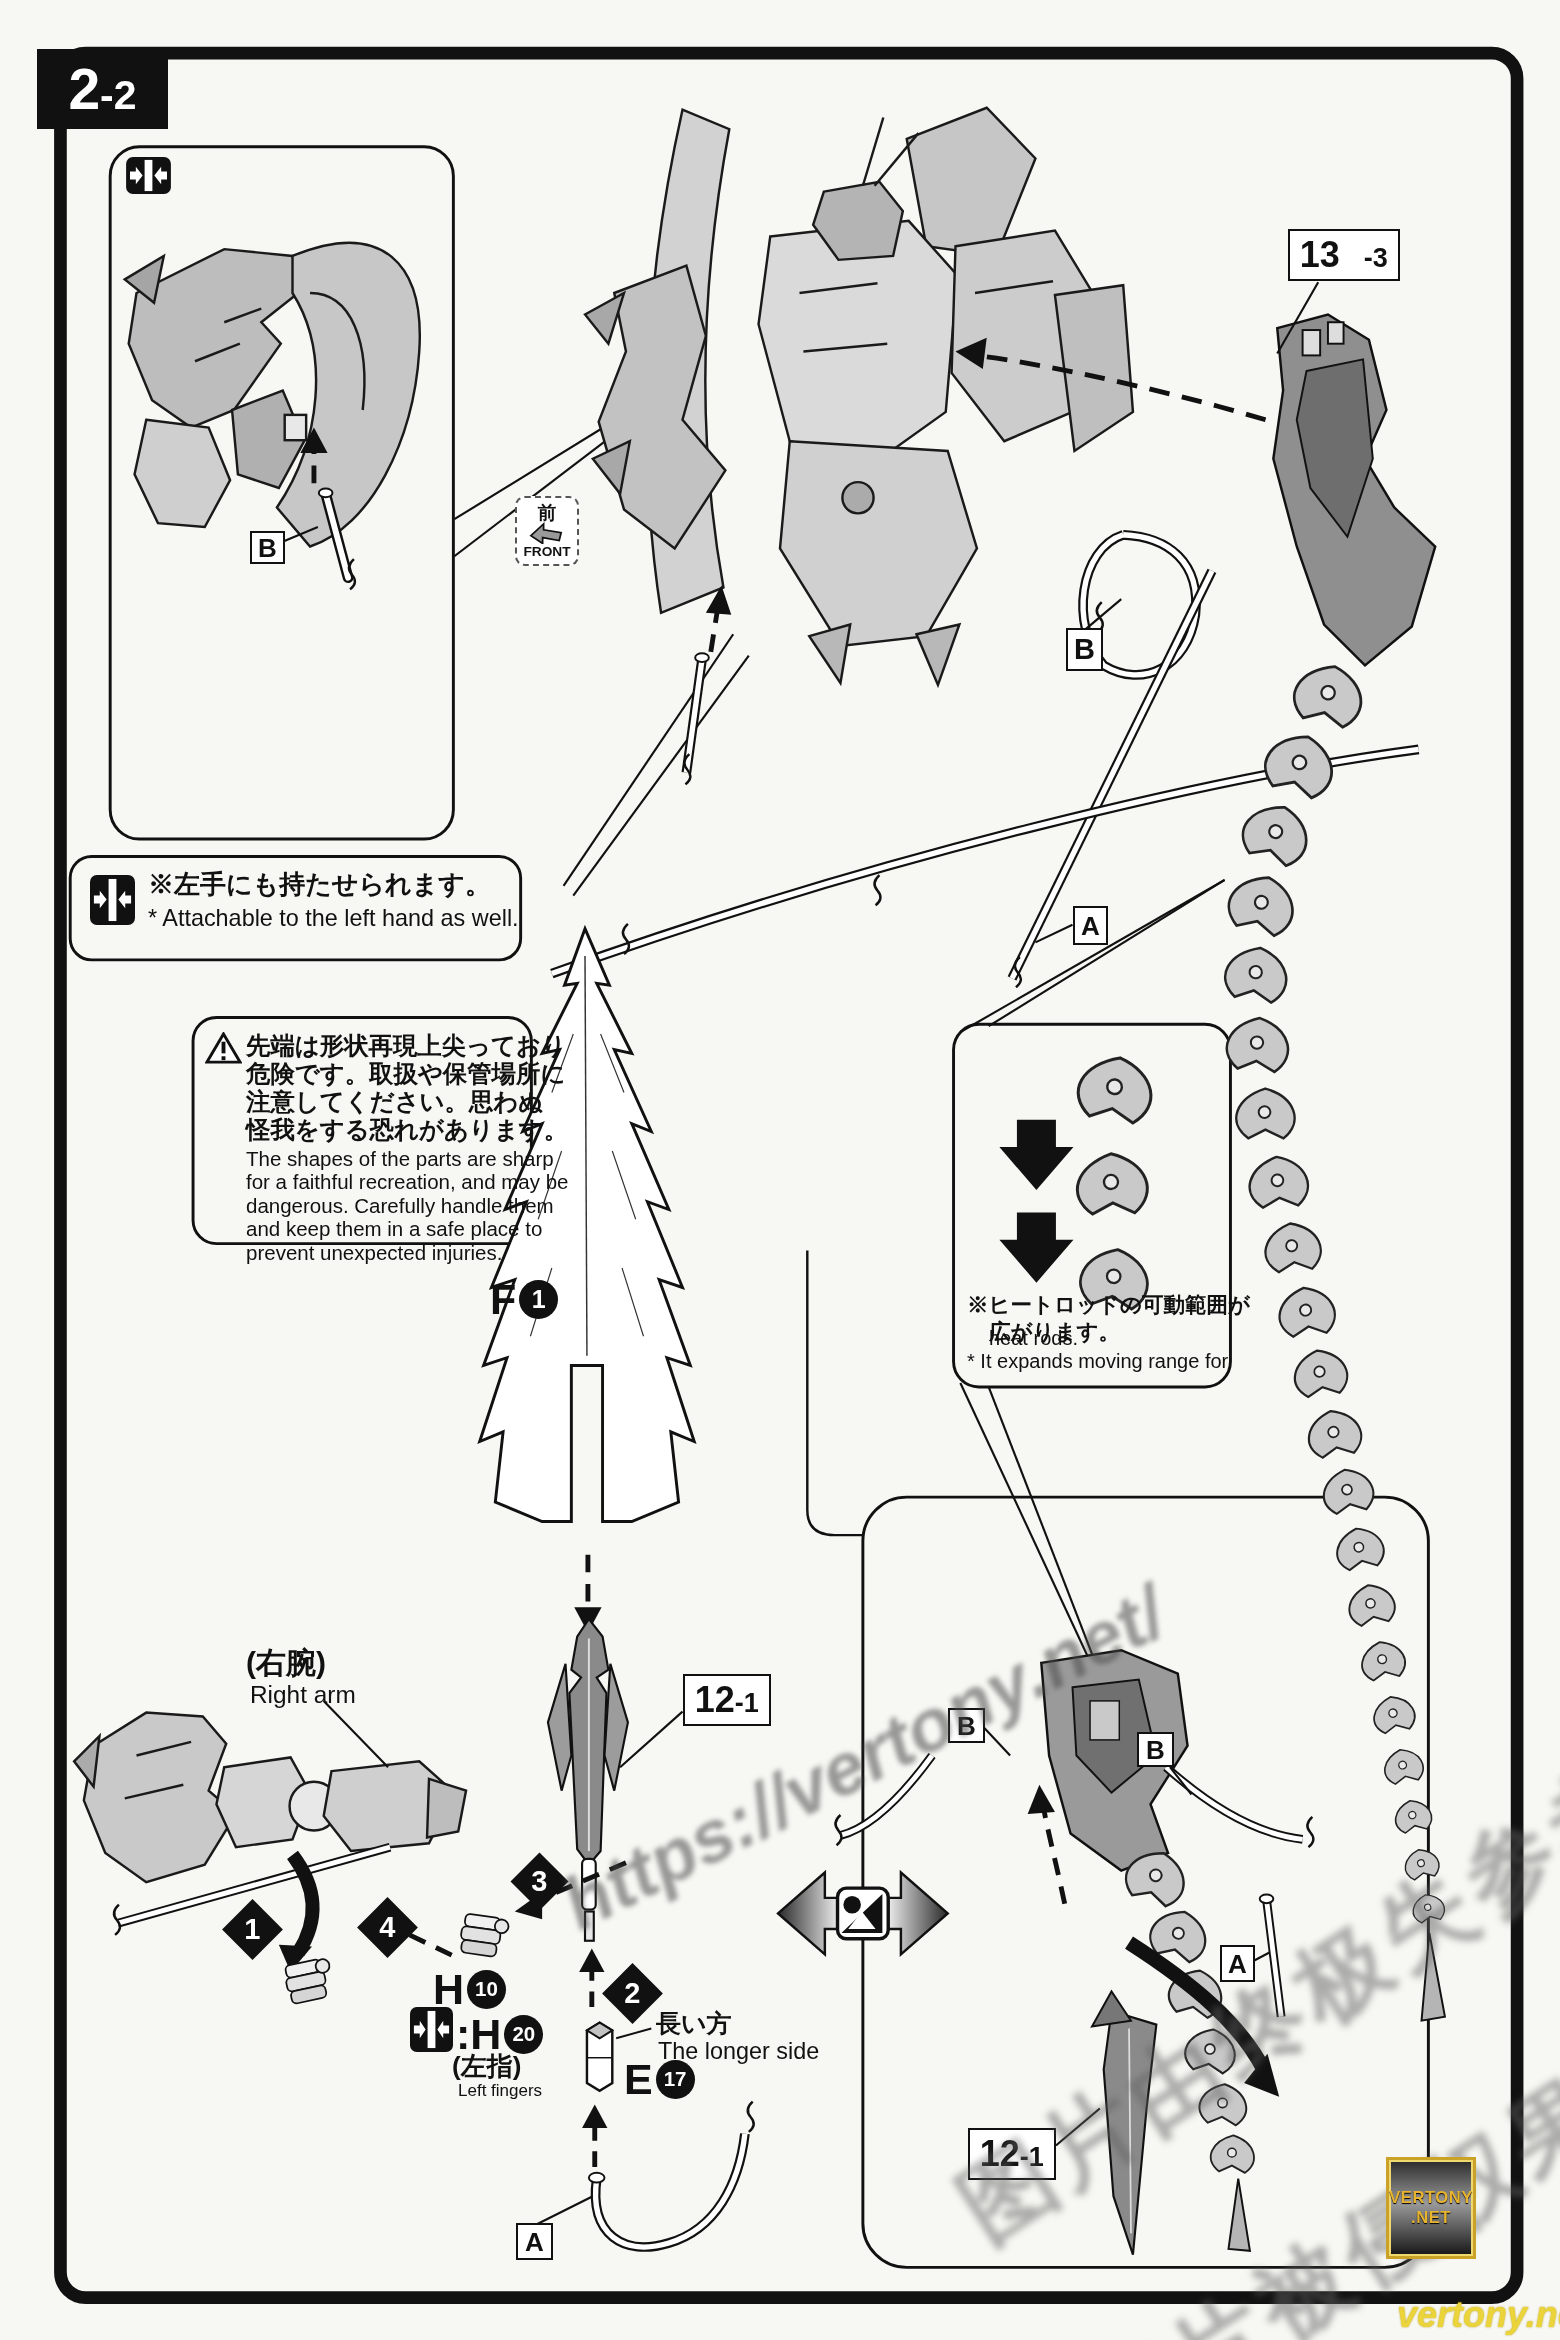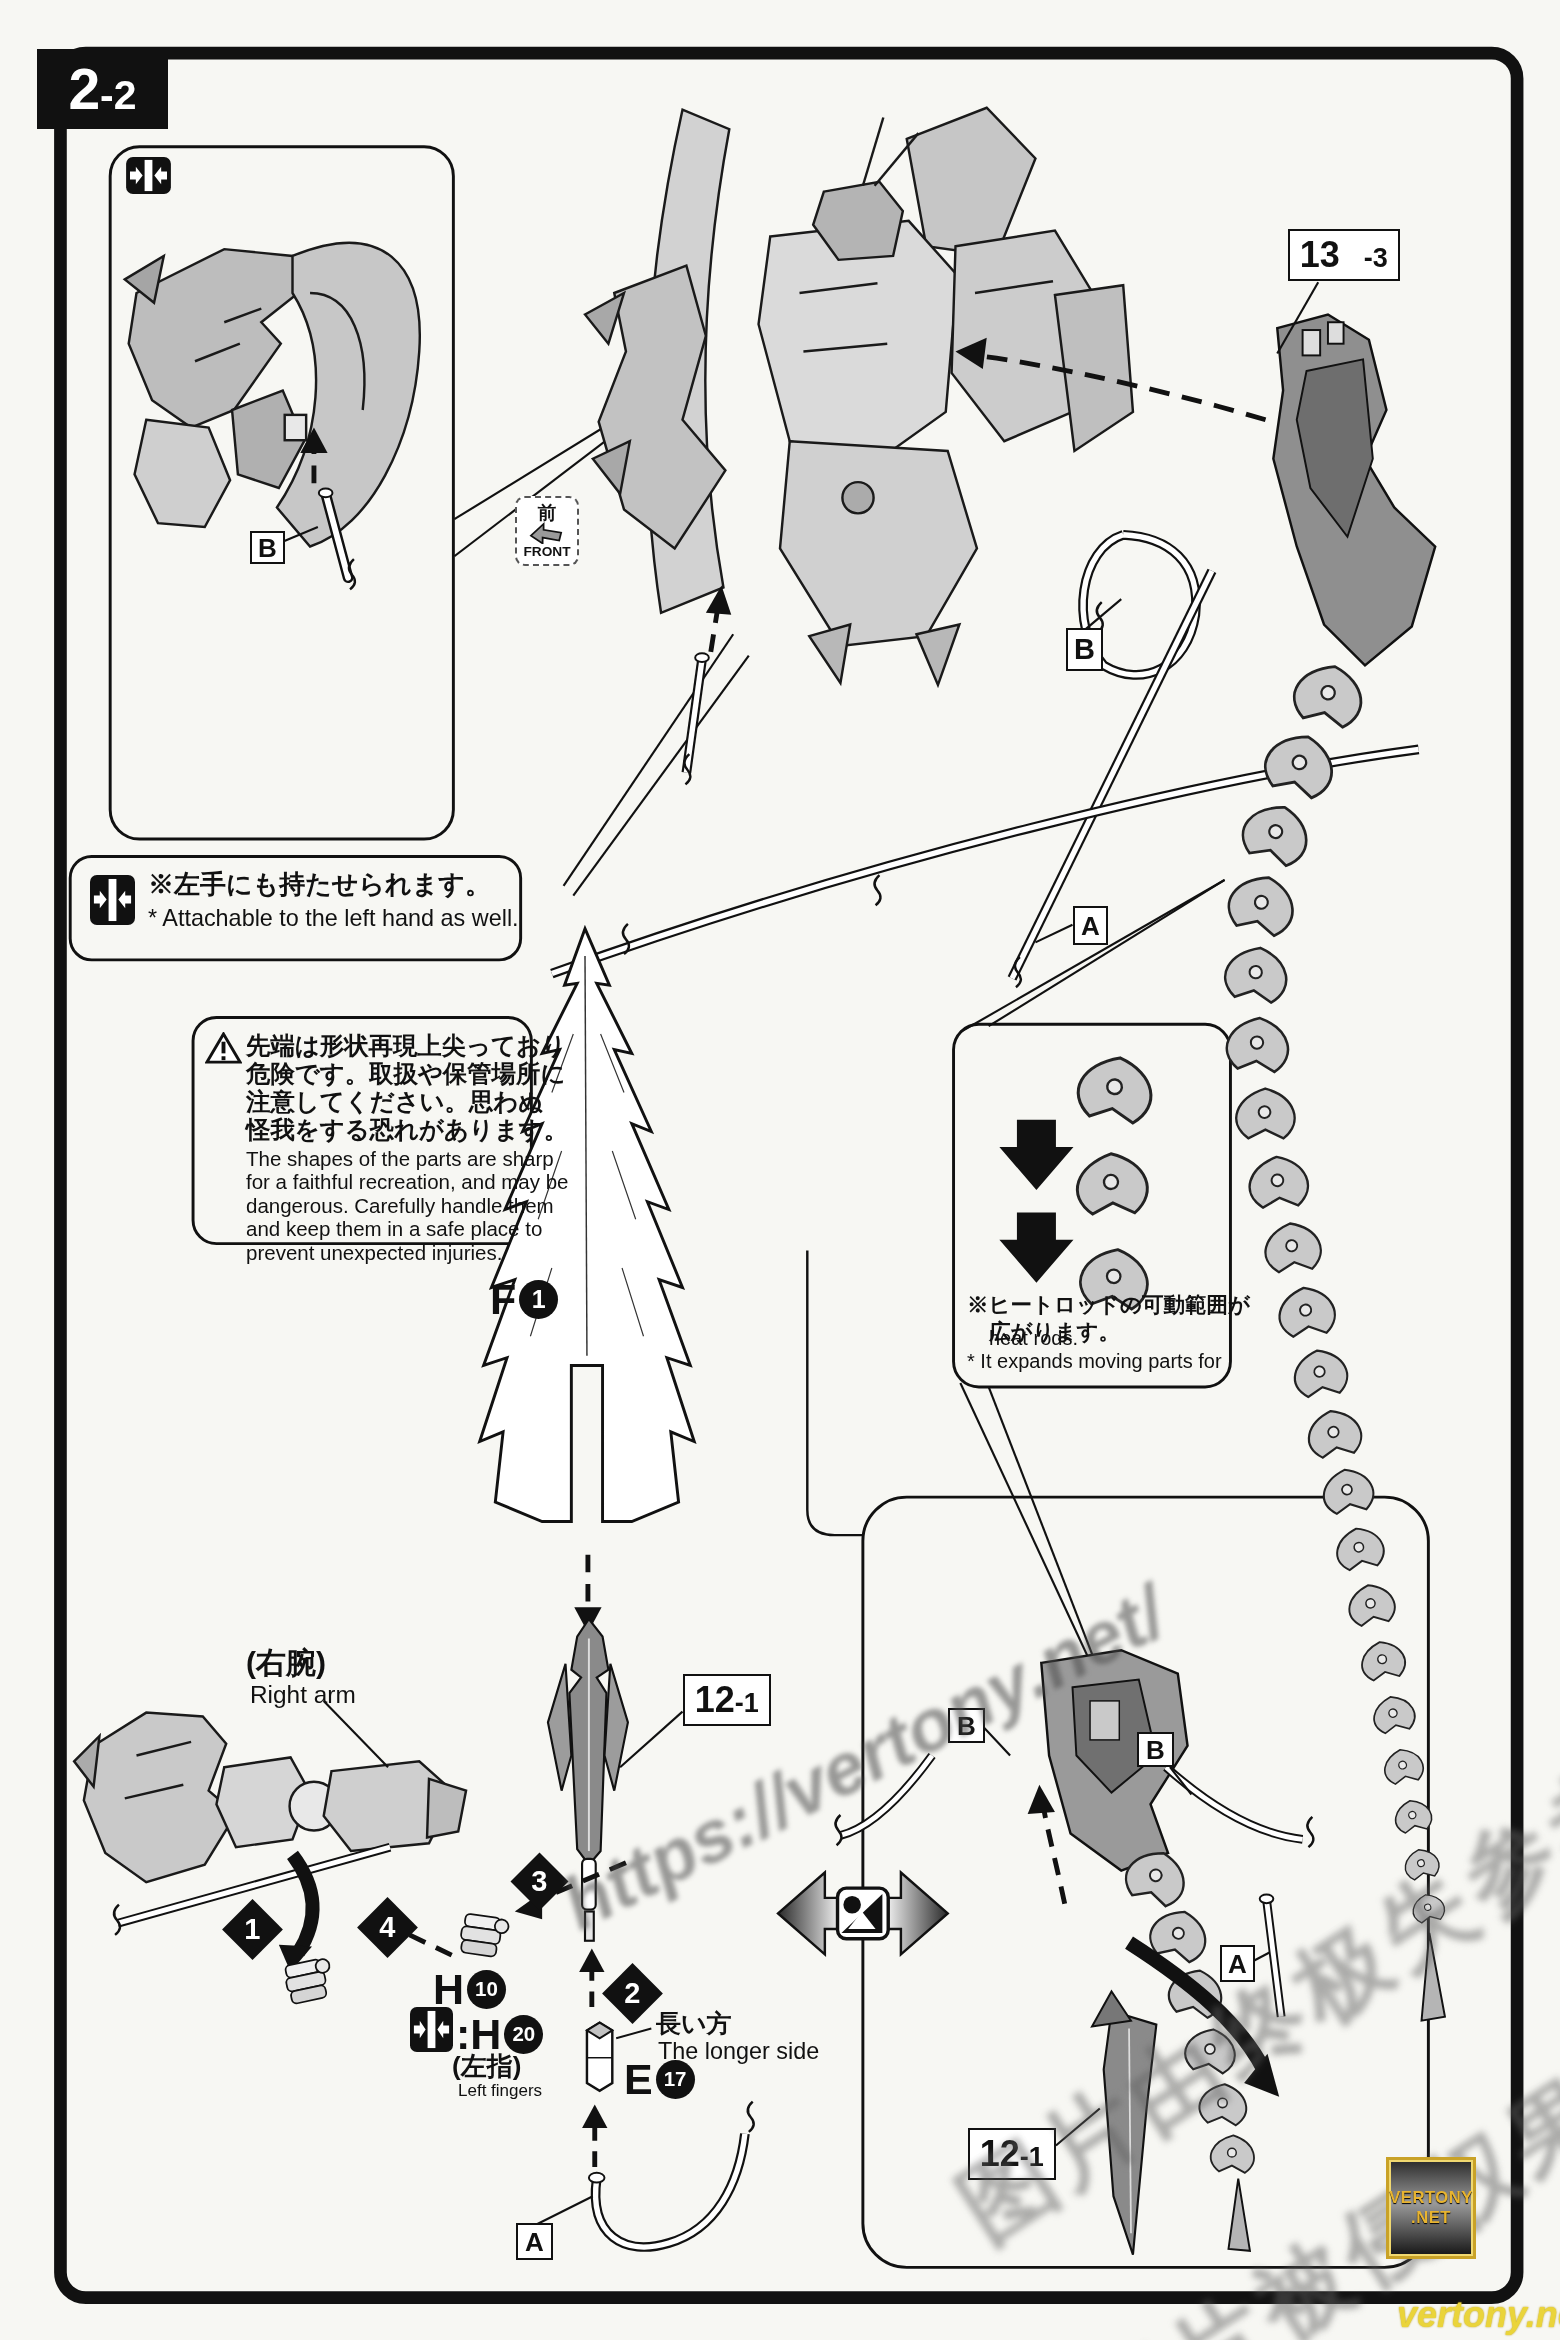--- a/index.html
+++ b/index.html
@@ -389,21 +389,21 @@
   <div id="front-icon">
     <div class="fjp">前</div>
     <svg width="39" height="21.5" viewBox="0 0 40 22">
       <polygon points="3,14 16,2 16,8 34,11 32,19 15,16 15,22" fill="#9a9a9a" stroke="#111" stroke-width="1.8"></polygon>
     </svg>
     <div class="fen">FRONT</div>
   </div>
 
   <div class="cap jp" id="heat-jp1" style="position:absolute;">※ヒートロッドの可動範囲が</div>
   <div class="cap jp" id="heat-jp2" style="position:absolute;">広がります。</div>
-  <div class="cap" id="heat-en1" style="position:absolute;">* It expands moving parts for</div>
+  <div class="cap" id="heat-en1" style="position:absolute;">* It expands moving range for</div>
   <div class="cap" id="heat-en2" style="position:absolute;">heat rods.</div>
 
   <div class="boxlabel" style="left:1288px;top:229px;gap:24px;">
     <span class="big">13</span>
       <span class="small">-3</span>
   </div>
   <div class="boxlabel" style="left:683px;top:1674px;">
     <span class="big">12</span>
       <span class="small">-1</span>
   </div>

